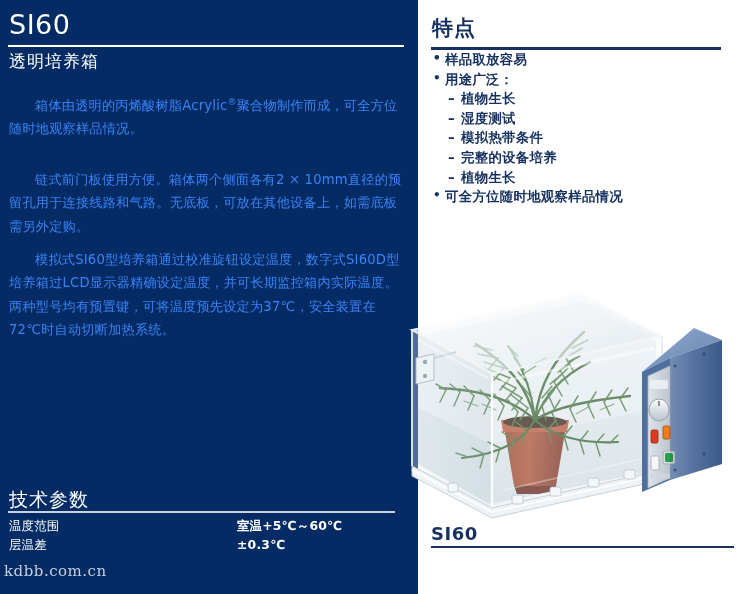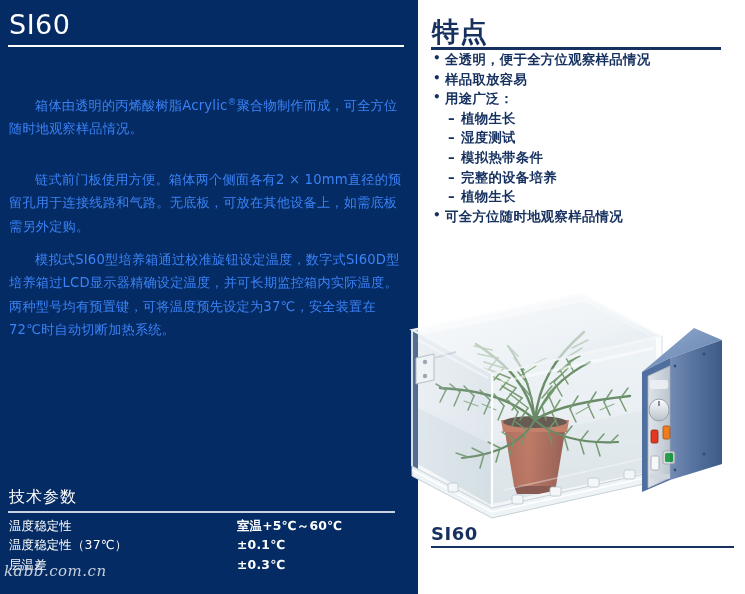--- a/index.html
+++ b/index.html
@@ -41,21 +41,21 @@
   .body-copy.noindent{text-indent:0;}
   #para1{top:94px;}
   #para2{top:168px;}
   #para3{top:248px;}
   #para4{top:362px;}
   sup.reg{font-size:9px;vertical-align:super;line-height:0;}
 
   
   .spec-title{
     position:absolute;left:9px;top:487px;
-    color:#ffffff;font-size:16px;font-weight:400;letter-spacing:1px;
+    color:#ffffff;font-size:19px;font-weight:400;letter-spacing:1px;
   }
   .spec-rule{
     position:absolute;left:8px;top:511px;width:387px;height:1.6px;background:#c9d2e0;
   }
   .spec-table{
     position:absolute;left:9px;top:516px;width:400px;
     border-collapse:collapse;
   }
   .spec-table td{
     color:#ffffff;font-size:12.4px;line-height:19.4px;
@@ -63,27 +63,26 @@
   }
   .spec-table td.k{width:228px;}
   .spec-table td.v{font-weight:bold;margin-left:25px;}
 
   .watermark{
     position:absolute;left:4px;top:562px;
     color:#d8dde6;opacity:.92;
     font-size:15px;letter-spacing:.5px;
     font-family:"DejaVu Serif","Liberation Serif",serif;
     pointer-events:none;
-    font-style:italic;
   }
 
   
   .feat-title{
     position:absolute;left:432px;top:14px;
-    color:#16315f;font-size:27px;font-weight:bold;letter-spacing:1px;
+    color:#16315f;font-size:21px;font-weight:bold;letter-spacing:1px;
   }
   .feat-rule{
     position:absolute;left:431px;top:47px;width:290px;height:3px;background:#16315f;
   }
   .feat-list{
     position:absolute;left:431px;top:50px;width:300px;
     margin:0;padding:0;list-style:none;
   }
   .feat-list li{
     color:#16315f;font-size:13.4px;line-height:19.6px;font-weight:bold;
@@ -107,52 +106,49 @@
 </style>
 </head>
 <body>
 
 <div id="page">
 
   <div class="navy-panel"></div>
 
   <div class="pt-title">SI60</div>
   <div class="pt-rule"></div>
+  <div class="pt-sub">透明培养箱</div>
 
   <div class="body-copy" id="para1"><span>箱体由透明的丙烯酸树脂Acrylic</span><sup class="reg">®</sup><span>聚合物制作而成，可全方位随时地观察样品情况。</span></div>
 
   <div class="body-copy" id="para2">链式前门板使用方便。箱体两个侧面各有2 × 10mm直径的预留孔用于连接线路和气路。无底板，可放在其他设备上，如需底板需另外定购。</div>
   <div class="body-copy" id="para3">模拟式SI60型培养箱通过校准旋钮设定温度，数字式SI60D型培养箱过LCD显示器精确设定温度，并可长期监控箱内实际温度。两种型号均有预置键，可将温度预先设定为37℃，安全装置在72℃时自动切断加热系统。</div>
 
   <div class="spec-title">技术参数</div>
   <div class="spec-rule"></div>
   <table class="spec-table">
     <tbody>
       <tr>
-        <td class="k">温度稳定性</td>
+        <td class="k">温度范围</td>
         <td class="v">室温+5℃～60℃</td>
-      </tr>
-      <tr>
-        <td class="k">温度稳定性（37℃）</td>
-        <td class="v">±0.1℃</td>
       </tr>
       <tr>
         <td class="k">层温差</td>
         <td class="v">±0.3℃</td>
       </tr>
     </tbody>
   </table>
 
   <div class="watermark">kdbb.com.cn</div>
 
   <div class="feat-title">特点</div>
   <div class="feat-rule"></div>
 
   <ul class="feat-list">
-    <li><span class="bul">•</span><span>全透明，便于全方位观察样品情况</span></li>
+    <li><span class="bul">•</span></li>
     <li><span class="bul">•</span><span>样品取放容易</span></li>
     <li><span class="bul">•</span><span>用途广泛：</span></li>
     <li class="sub"><span class="dash">–</span><span>植物生长</span></li>
     <li class="sub"><span class="dash">–</span><span>湿度测试</span></li>
     <li class="sub"><span class="dash">–</span><span>模拟热带条件</span></li>
     <li class="sub"><span class="dash">–</span><span>完整的设备培养</span></li>
     <li class="sub"><span class="dash">–</span><span>植物生长</span></li>
     <li><span class="bul">•</span><span>可全方位随时地观察样品情况</span></li>
   </ul>
 

